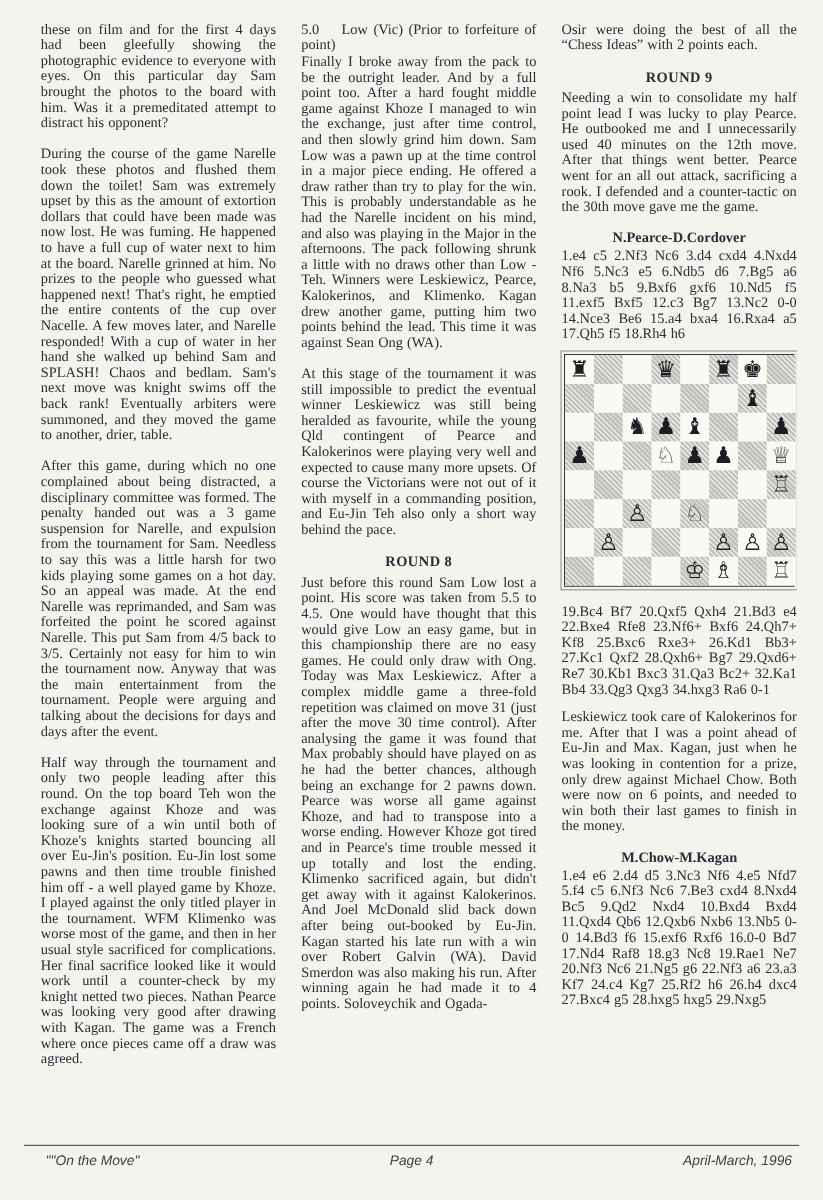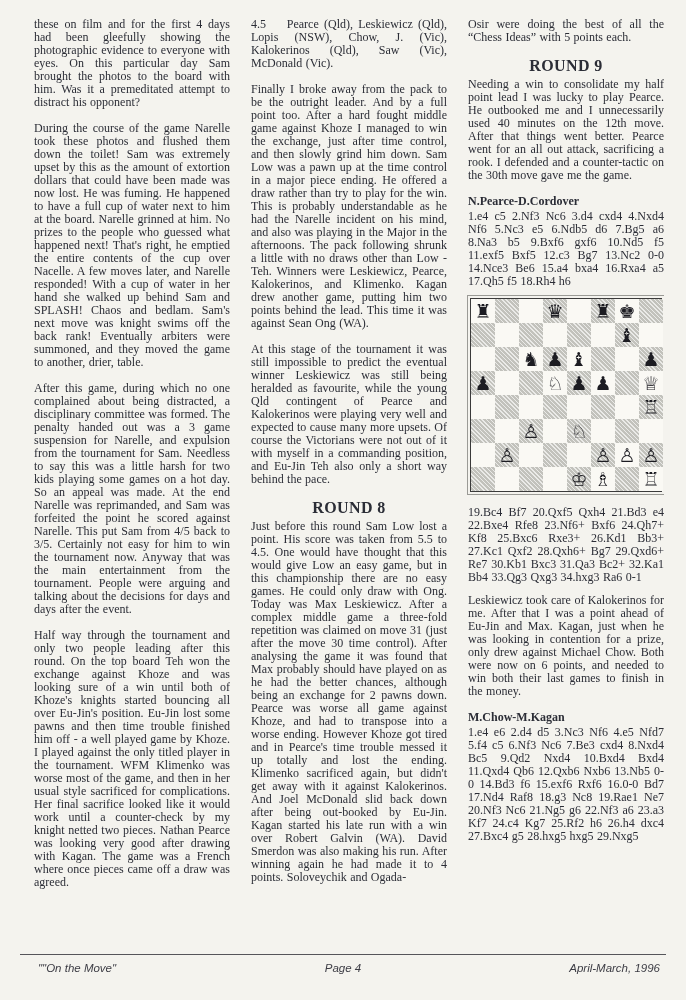--- a/index.html
+++ b/index.html
@@ -18,26 +18,26 @@
   .col { width: 198px; }
   .col p {
     font-size: 12px; line-height: 13px;
     text-align: justify;
     margin-bottom: 13px;
     word-spacing: 0.4px;
   }
   .col p.score-line { white-space: pre-wrap; margin-bottom: 1px; }
   .col p.score-line.last { margin-bottom: 13px; }
   h3.round {
-    font-size: 16px; font-weight: bold;
+    font-size: 12px; font-weight: bold;
     text-align: center; letter-spacing: 0.4px;
     margin: 4px 0 3px 0;
   }
   p.game-header {
-    font-weight: bold; text-align: left;
+    font-weight: bold; text-align: center;
     margin-bottom: 2px !important;
   }
   p.moves { margin-bottom: 10px !important; }
   
   .board {
     display: grid;
     grid-template-columns: repeat(8, 24px);
     grid-auto-rows: 24px;
     border: 1.5px solid #3a3a3a;
     outline: 1px solid #9a9a95;
@@ -82,29 +82,29 @@
 
     <div class="col">
       <p>these on film and for the first 4 days had been gleefully showing the photographic evidence to everyone with eyes.   On this particular day Sam brought the photos to the board with him. Was it a premeditated attempt to distract his opponent?</p>
       <p>During the course of the game Narelle took these photos and flushed them down the toilet!  Sam was extremely upset by this as the amount of extortion dollars that could have been made was now lost. He was fuming. He happened to have a full cup of water next to him at the board. Narelle grinned at him. No prizes to the people who guessed what happened next!  That's right, he emptied the entire contents of the cup over Nacelle.   A few moves later, and Narelle responded! With a cup of water in her hand she walked up behind Sam and SPLASH! Chaos and bedlam.   Sam's next move was knight swims off the back rank!   Eventually arbiters were summoned, and they moved the game to another, drier, table.</p>
       <p>After this game, during which no one complained about being distracted, a disciplinary committee was formed. The penalty handed out was a 3 game suspension for Narelle, and expulsion from the tournament for Sam.   Needless to say this was a little harsh for two kids playing some games on a hot day.   So an appeal was made. At the end Narelle was reprimanded, and Sam was forfeited the point he scored against Narelle.   This put Sam from 4/5 back to 3/5. Certainly not easy for him to win the tournament now.  Anyway that was the main entertainment from the tournament. People were arguing and talking about the decisions for days and days after the event.</p>
       <p>Half way through the tournament and only two people leading after this round.   On the top board Teh won the exchange against Khoze and was looking sure of a win until both of Khoze's knights started bouncing all over Eu-Jin's position. Eu-Jin lost some pawns and then time trouble finished him off - a well played game by Khoze.  I played against the only titled player in the tournament. WFM Klimenko was worse most of the game, and then in her usual style sacrificed for complications. Her final sacrifice looked like it would work until a counter-check by my knight netted two pieces. Nathan Pearce was looking very good after drawing with Kagan. The game was a French where once pieces came off a draw was agreed.</p>
 
     </div>
 
     <div class="col">
-      <p class="score-line last">4.5    Pearce (Qld), Leskiewicz (Qld), Lopis (NSW), Chow, J. (Vic), Kalokerinos (Qld), Saw (Vic), McDonald (Vic).</p>
+      <p class="score-line">5.0    Low (Vic) (Prior to forfeiture of point)</p>
       <p>Finally I broke away from the pack to be the outright leader. And by a full point too. After a hard fought middle game against Khoze I managed to win the exchange, just after time control, and then slowly grind him down.   Sam Low was a pawn up at the time control in a major piece ending. He offered a draw rather than try to play for the win. This is probably understandable as he had the Narelle incident on his mind, and also was playing in the Major in the afternoons. The pack following shrunk a little with no draws other than Low - Teh. Winners were Leskiewicz, Pearce, Kalokerinos, and Klimenko. Kagan drew another game, putting him two points behind the lead. This time it was against Sean Ong (WA).</p>
       <p>At this stage of the tournament it was still impossible to predict the eventual winner Leskiewicz was still being heralded as favourite, while the young Qld contingent of Pearce and Kalokerinos were playing very well and expected to cause many more upsets. Of course the Victorians were not out of it with myself in a commanding position, and Eu-Jin Teh also only a short way behind the pace.</p>
       <h3 class="round">ROUND 8</h3>
       <p>Just before this round Sam Low lost a point. His score was taken from 5.5 to 4.5. One would have thought that this would give Low an easy game, but in this championship there are no easy games. He could only draw with Ong.   Today was Max Leskiewicz.  After a complex middle game a three-fold repetition was claimed on move 31 (just after the move 30 time control). After analysing the game it was found that Max probably should have played on as he had the better chances, although being an exchange for 2 pawns down.   Pearce was worse all game against Khoze, and had to transpose into a worse ending. However Khoze got tired and in Pearce's time trouble messed it up totally and lost the ending. Klimenko sacrificed again, but didn't get away with it against Kalokerinos. And Joel McDonald slid back down after being out-booked by Eu-Jin.   Kagan started his late run with a win over Robert Galvin (WA).   David Smerdon was also making his run. After winning again he had made it to 4 points.   Soloveychik and Ogada-</p>
     </div>
 
     <div class="col">
-      <p>Osir were doing the best of all the “Chess Ideas” with 5 points each.</p>
+      <p>Osir were doing the best of all the “Chess Ideas” with 2 points each.</p>
       <h3 class="round">ROUND 9</h3>
       <p>Needing a win to consolidate my half point lead I was lucky to play Pearce.   He outbooked me and I unnecessarily used 40 minutes on the 12th move. After that things went better. Pearce went for an all out attack, sacrificing a rook. I defended and a counter-tactic on the 30th move gave me the game.</p>
       <p class="game-header">N.Pearce-D.Cordover</p>
       <p class="moves">1.e4 c5 2.Nf3 Nc6 3.d4 cxd4 4.Nxd4 Nf6 5.Nc3 e5 6.Ndb5 d6 7.Bg5 a6 8.Na3 b5 9.Bxf6 gxf6 10.Nd5 f5 11.exf5 Bxf5 12.c3 Bg7 13.Nc2 0-0 14.Nce3 Be6 15.a4 bxa4 16.Rxa4 a5 17.Qh5 f5 18.Rh4 h6</p>
       <div class="board">
           <div class="sq l">♜</div>
           <div class="sq d"></div>
           <div class="sq l"></div>
           <div class="sq d">♛</div>
           <div class="sq l"></div>

